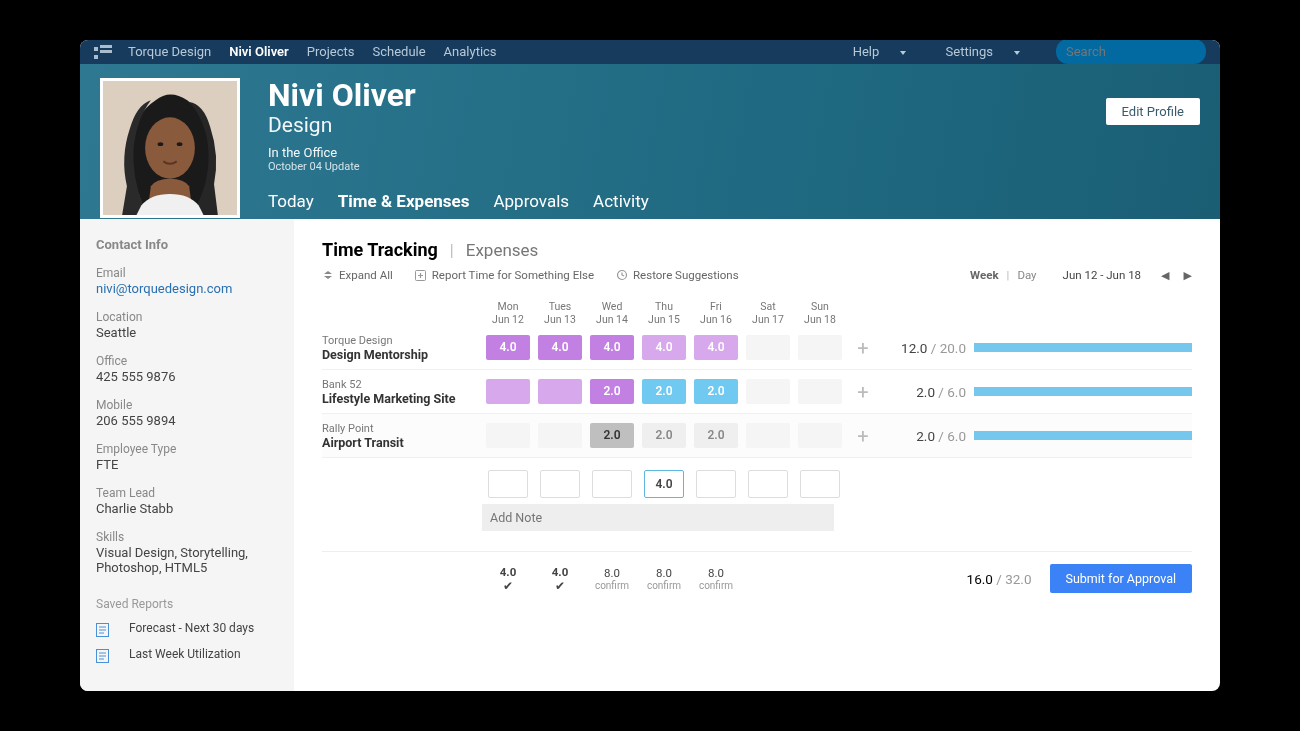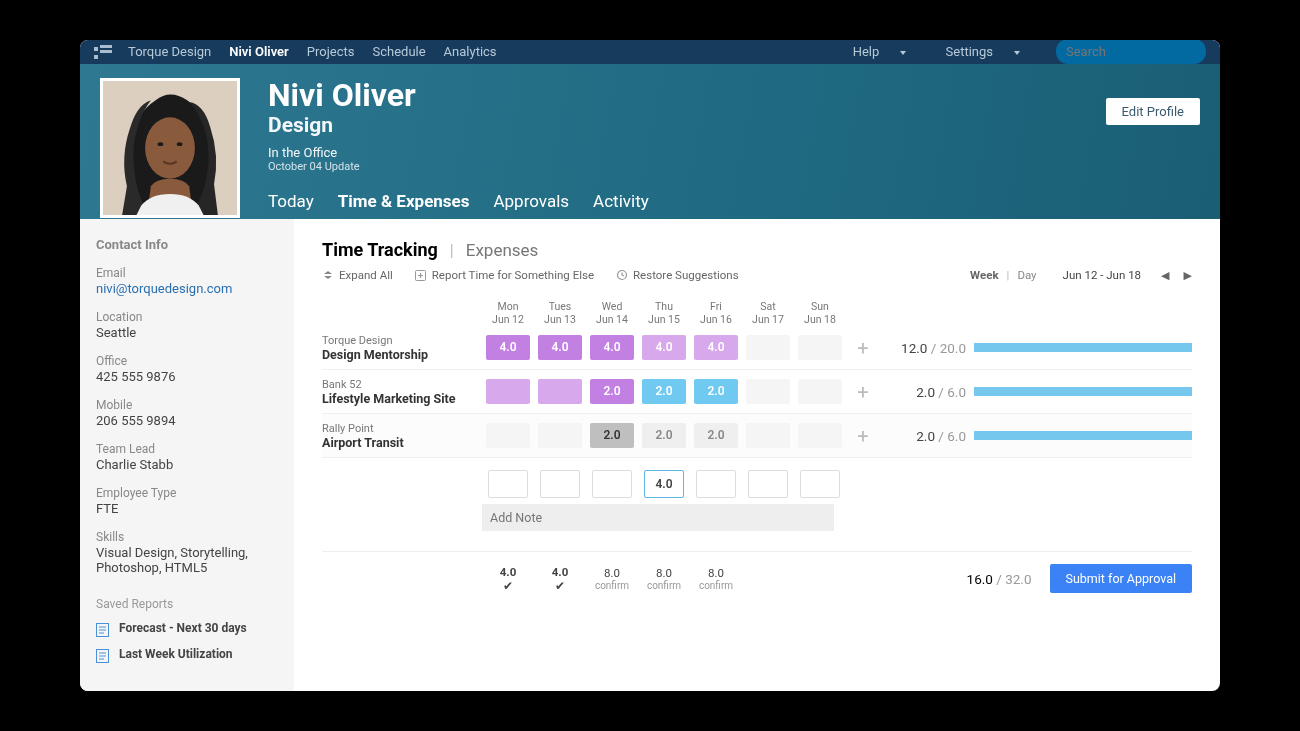--- a/index.html
+++ b/index.html
@@ -16,38 +16,38 @@
     .nav-right span { margin-right: 18px; cursor: pointer; }
     .caret { display: inline-block; margin-left: 3px; border-left: 3px solid transparent; border-right: 3px solid transparent; border-top: 4px solid currentColor; vertical-align: middle; }
     .search-box { background: #0369a1; border-radius: 12px; padding: 5px 10px; color: #a9bdce; font-size: 13px; width: 150px; border: none; outline: none; }
 
     
     .hero { background: linear-gradient(100deg, #2e7892 0%, #246e86 40%, #1f6a82 60%, #1a5e74 100%); padding: 14px 20px 0 20px; color: #fff; display: flex; align-items: flex-start; }
     .hero-right { flex: 1; position: relative; padding-left: 28px; }
     .avatar { width: 140px; height: 140px; background: #c8b8a8; border: 3px solid #fff; overflow: hidden; flex-shrink: 0; position: relative; }
     .avatar svg { width: 100%; height: 100%; }
     .hname { font-size: 32px; font-weight: 700; line-height: 1.1; }
-    .hdept { font-size: 21px; font-weight: 700; opacity: 0.95; }
+    .hdept { font-size: 21px; font-weight: 400; opacity: 0.95; }
     .hstatus { font-size: 13px; margin-top: 8px; opacity: 0.95; }
     .hupdate { font-size: 11px; opacity: 0.8; }
     .edit-btn { position: absolute; right: 0; top: 20px; background: #fff; color: #3b5a6e; font-size: 13px; padding: 6px 16px; border-radius: 2px; cursor: pointer; }
     .tabrow { margin-top: 18px; display: flex; gap: 24px; font-size: 17px; }
     .tabrow div { cursor: pointer; padding-bottom: 8px; }
     .tabrow .active { font-weight: 700; }
 
     
     .main { display: flex; min-height: 470px; }
     .sidebar { width: 214px; background: #f5f5f5; padding: 18px 16px; font-size: 13px; color: #444; overflow-y: auto; }
     .sb-head { color: #888; margin-bottom: 14px; font-size: 13px; font-weight: bold; }
     .sb-group { margin-bottom: 14px; }
     .sb-label { color: #888; font-size: 12px; }
     .sb-value { font-size: 13px; margin-top: 1px; }
     .sb-link { color: #2a6fb0; }
     .sb-rep-head { color: #999; margin: 22px 0 10px; font-size: 12px; }
-    .sb-rep { display: flex; align-items: flex-start; gap: 10px; margin-bottom: 10px; cursor: pointer; font-weight: bold; }
+    .sb-rep { display: flex; align-items: flex-start; gap: 20px; margin-bottom: 10px; cursor: pointer; }
     .sb-rep-icon { width: 13px; height: 14px; flex-shrink: 0; margin-top: 2px; }
 
     .content { flex: 1; padding: 20px 28px 28px 28px; }
     .cheader { display: flex; align-items: baseline; gap: 12px; }
     .cheader .tt { font-size: 18px; font-weight: 700; }
     .cheader .divider { color: #bbb; }
     .cheader .ex { font-size: 17px; color: #777; cursor: pointer; }
 
     .actrow { display: flex; align-items: center; margin-top: 8px; font-size: 11.5px; color: #666; }
     .actrow .a { display: inline-flex; align-items: center; gap: 5px; margin-right: 22px; cursor: pointer; }
@@ -172,26 +172,26 @@
           </div>
           <div class="sb-group">
             <div class="sb-label">Office</div>
             <div class="sb-value">425 555 9876</div>
           </div>
           <div class="sb-group">
             <div class="sb-label">Mobile</div>
             <div class="sb-value">206 555 9894</div>
           </div>
           <div class="sb-group">
+            <div class="sb-label">Employee Type</div>
+            <div class="sb-value">FTE</div>
+          </div>
+          <div class="sb-group">
             <div class="sb-label">Team Lead</div>
             <div class="sb-value">Charlie Stabb</div>
-          </div>
-          <div class="sb-group">
-            <div class="sb-label">Employee Type</div>
-            <div class="sb-value">FTE</div>
           </div>
           <div class="sb-group">
             <div class="sb-label">Skills</div>
             <div class="sb-value">Visual Design, Storytelling, Photoshop, HTML5</div>
           </div>
         </div>
       <div class="sb-rep-head">Saved Reports</div>
       <div id="sb-reports">
           <div class="sb-rep">
             <span class="sb-rep-icon"><svg viewBox="0 0 13 14">

